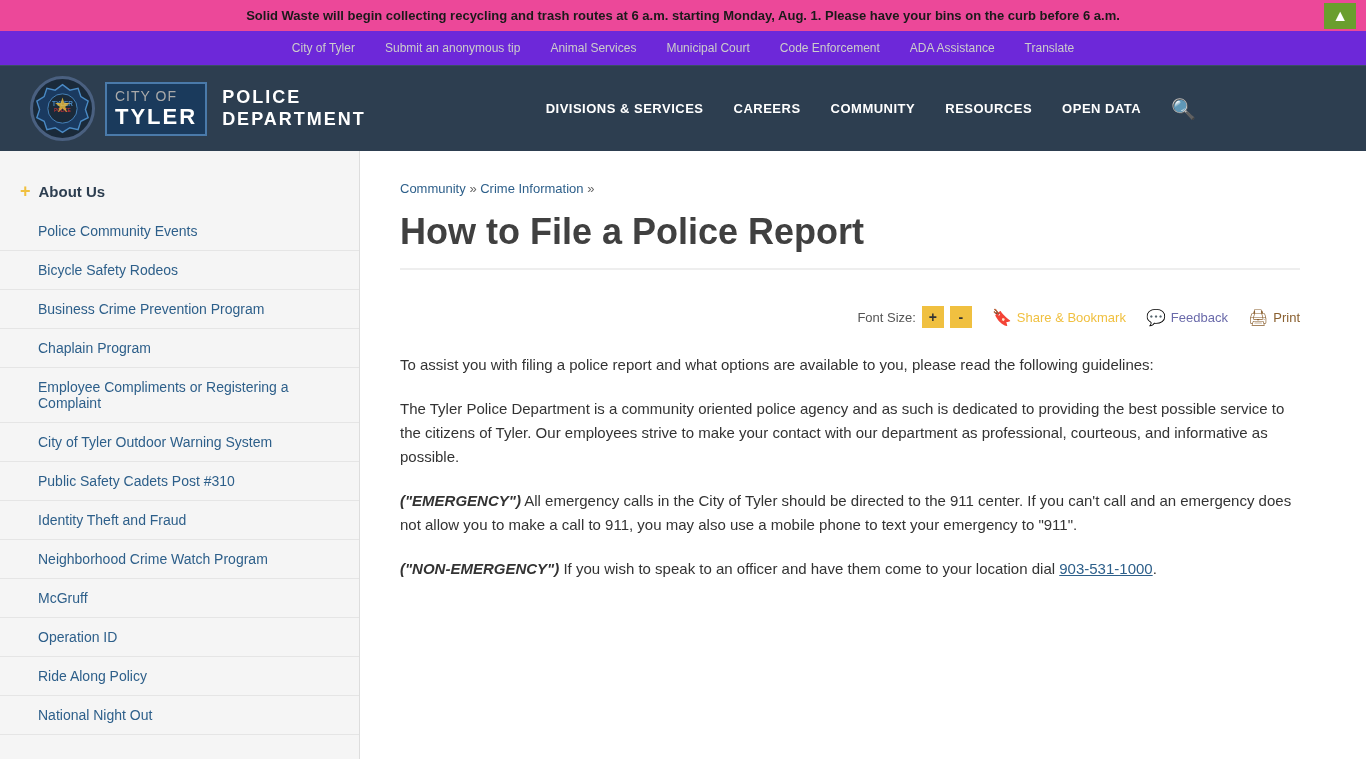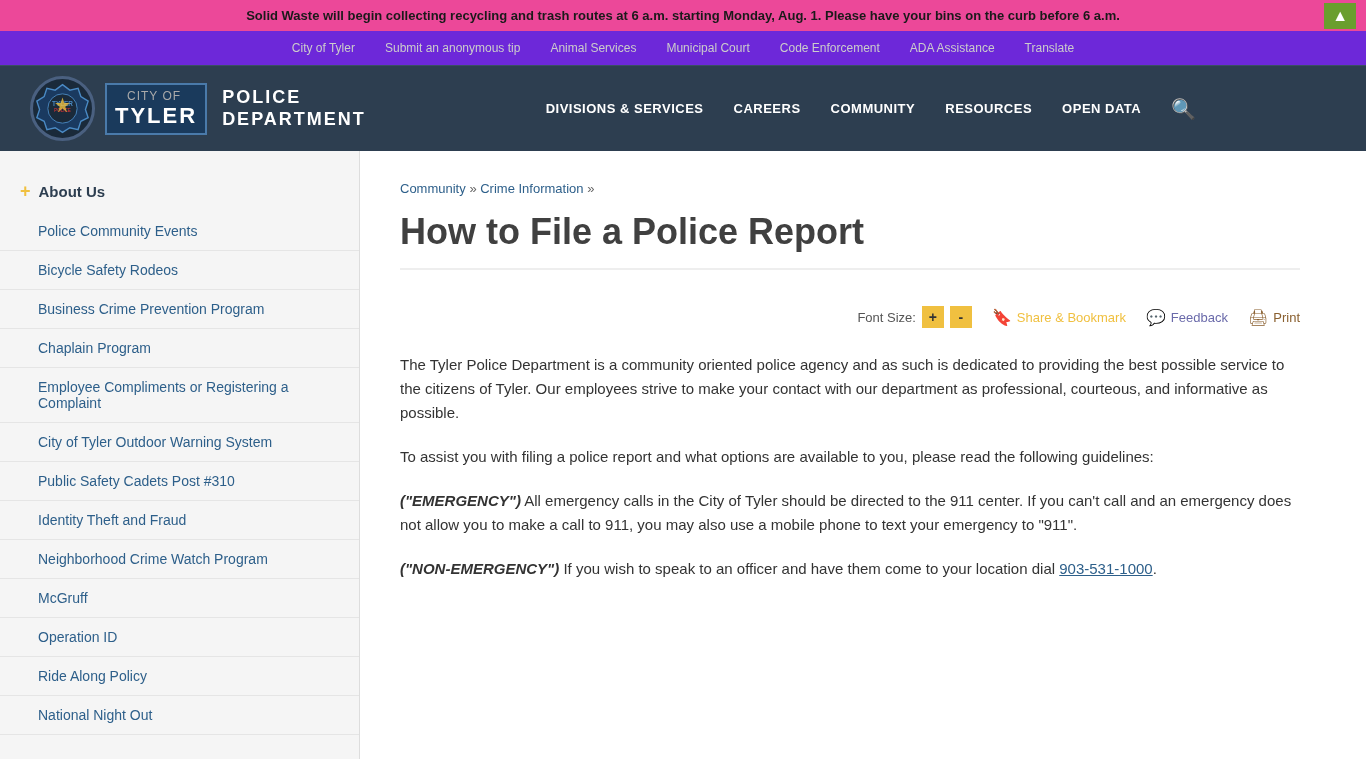--- a/index.html
+++ b/index.html
@@ -233,24 +233,23 @@
       border: 2px solid #4a7aaa;
       padding: 4px 8px;
     }
     .tyler-text {
       font-size: 22px;
       font-weight: bold;
       color: white;
       letter-spacing: 2px;
     }
     .city-of-text {
-      font-size: 12px;
+      font-size: 14px;
       color: #aaa;
       letter-spacing: 1px;
-      margin-left: 12px;
     }
   </style>
 </head>
 <body>
 
 <div class="alert-banner">
   <span>Solid Waste will begin collecting recycling and trash routes at 6 a.m. starting Monday, Aug. 1. Please have your bins on the curb before 6 a.m.</span>
   <button class="alert-close">▲</button>
 </div>
 
@@ -347,22 +346,22 @@
         <span class="icon">💬</span>
         <span>Feedback</span>
       </a>
       <a href="#" class="action-link print">
         <span class="icon">🖨</span>
         <span>Print</span>
       </a>
     </div>
 
     <div class="content-body">
+      <p>To assist you with filing a police report and what options are available to you, please read the following guidelines:</p>
       <p>The Tyler Police Department is a community oriented police agency and as such is dedicated to providing the best possible service to the citizens of Tyler. Our employees strive to make your contact with our department as professional, courteous, and informative as possible.</p>
-      <p>To assist you with filing a police report and what options are available to you, please read the following guidelines:</p>
       <p>
         <span class="emergency-label">("EMERGENCY")</span><span> All emergency calls in the City of Tyler should be directed to the 911 center. If you can't call and an emergency does not allow you to make a call to 911, you may also use a mobile phone to text your emergency to "911".</span>
       </p>
       <p>
         <span class="non-emergency-label">("NON-EMERGENCY")</span><span> If you wish to speak to an officer and have them come to your location dial </span><a href="#">903-531-1000</a><span>.</span>
       </p>
     </div>
   </main>
 </div>
 

